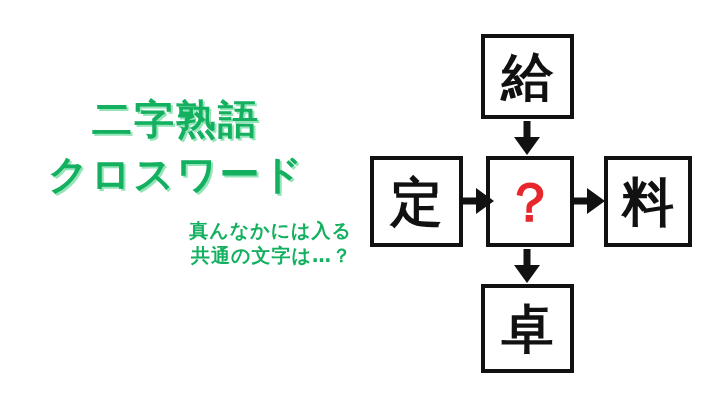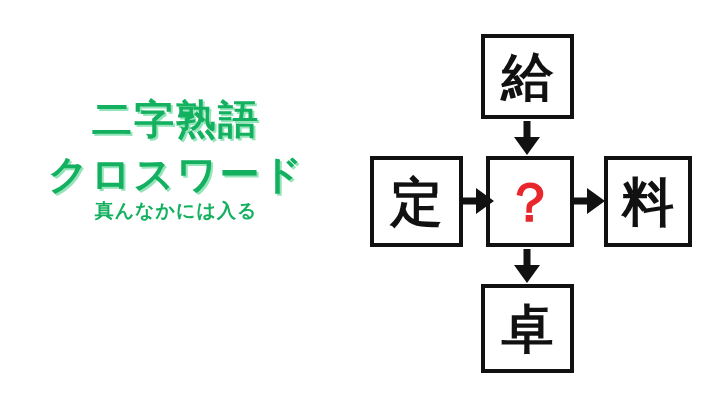--- a/index.html
+++ b/index.html
@@ -36,27 +36,29 @@
     letter-spacing: 2px;
     line-height: 1.18;
     text-shadow: 2px 2px 0 rgba(60, 205, 130, 0.55);
     white-space: nowrap;
   }
 
   .title-line-1 { font-size: 40px; }
   .title-line-2 { font-size: 40px; margin-top: 8px; }
 
   .subtitle {
+    margin-top: 20px;
     font-family: "DejaVu Sans", sans-serif;
     font-weight: 700;
     font-size: 19px;
     line-height: 1.28;
     color: #13b05f;
     letter-spacing: 1px;
     white-space: nowrap;
+    text-align: right;
   }
 
   
   .diagram {
     position: absolute;
     left: 360px;
     top: 0px;
     width: 360px;
     height: 405px;
   }
@@ -109,20 +111,21 @@
 </head>
 <body>
 
 <div id="stage">
 
   <div class="title-block">
     <div class="title-line title-line-1">二字熟語</div>
     <div class="title-line title-line-2">クロスワード</div>
     <div class="subtitle">
       <div>真んなかには入る</div>
+      <div>共通の文字は…？</div>
     </div>
   </div>
 
   <div class="diagram">
 
     <div class="cell cell-top">
       <span class="glyph">給</span>
     </div>
 
     <div class="cell cell-left">

